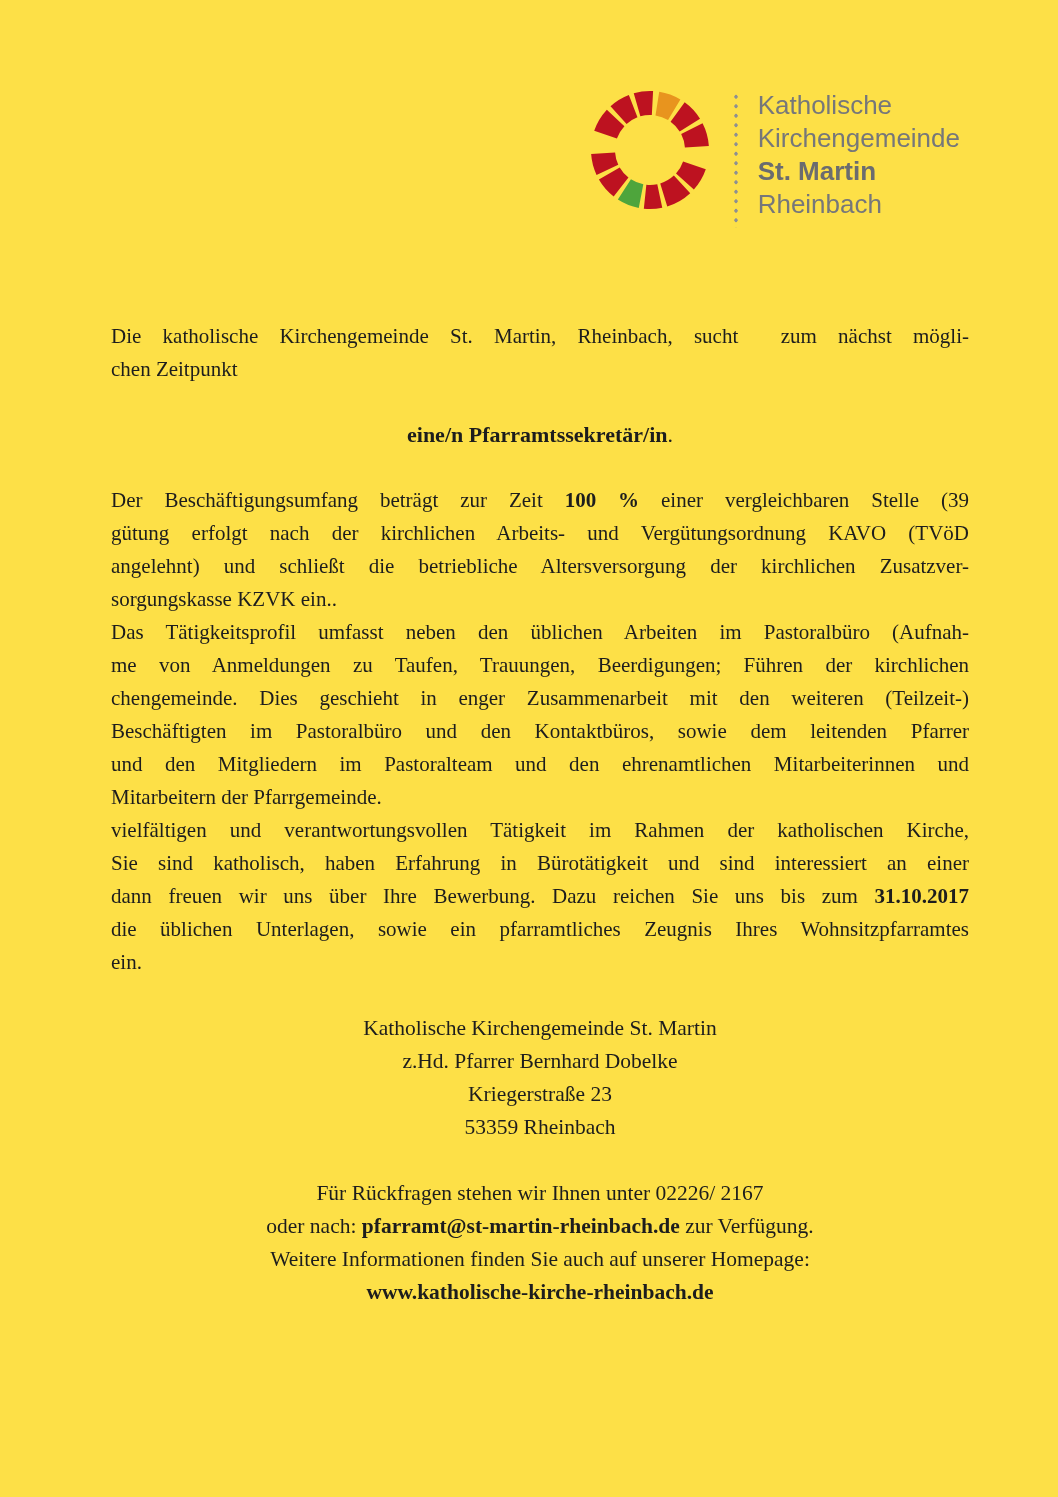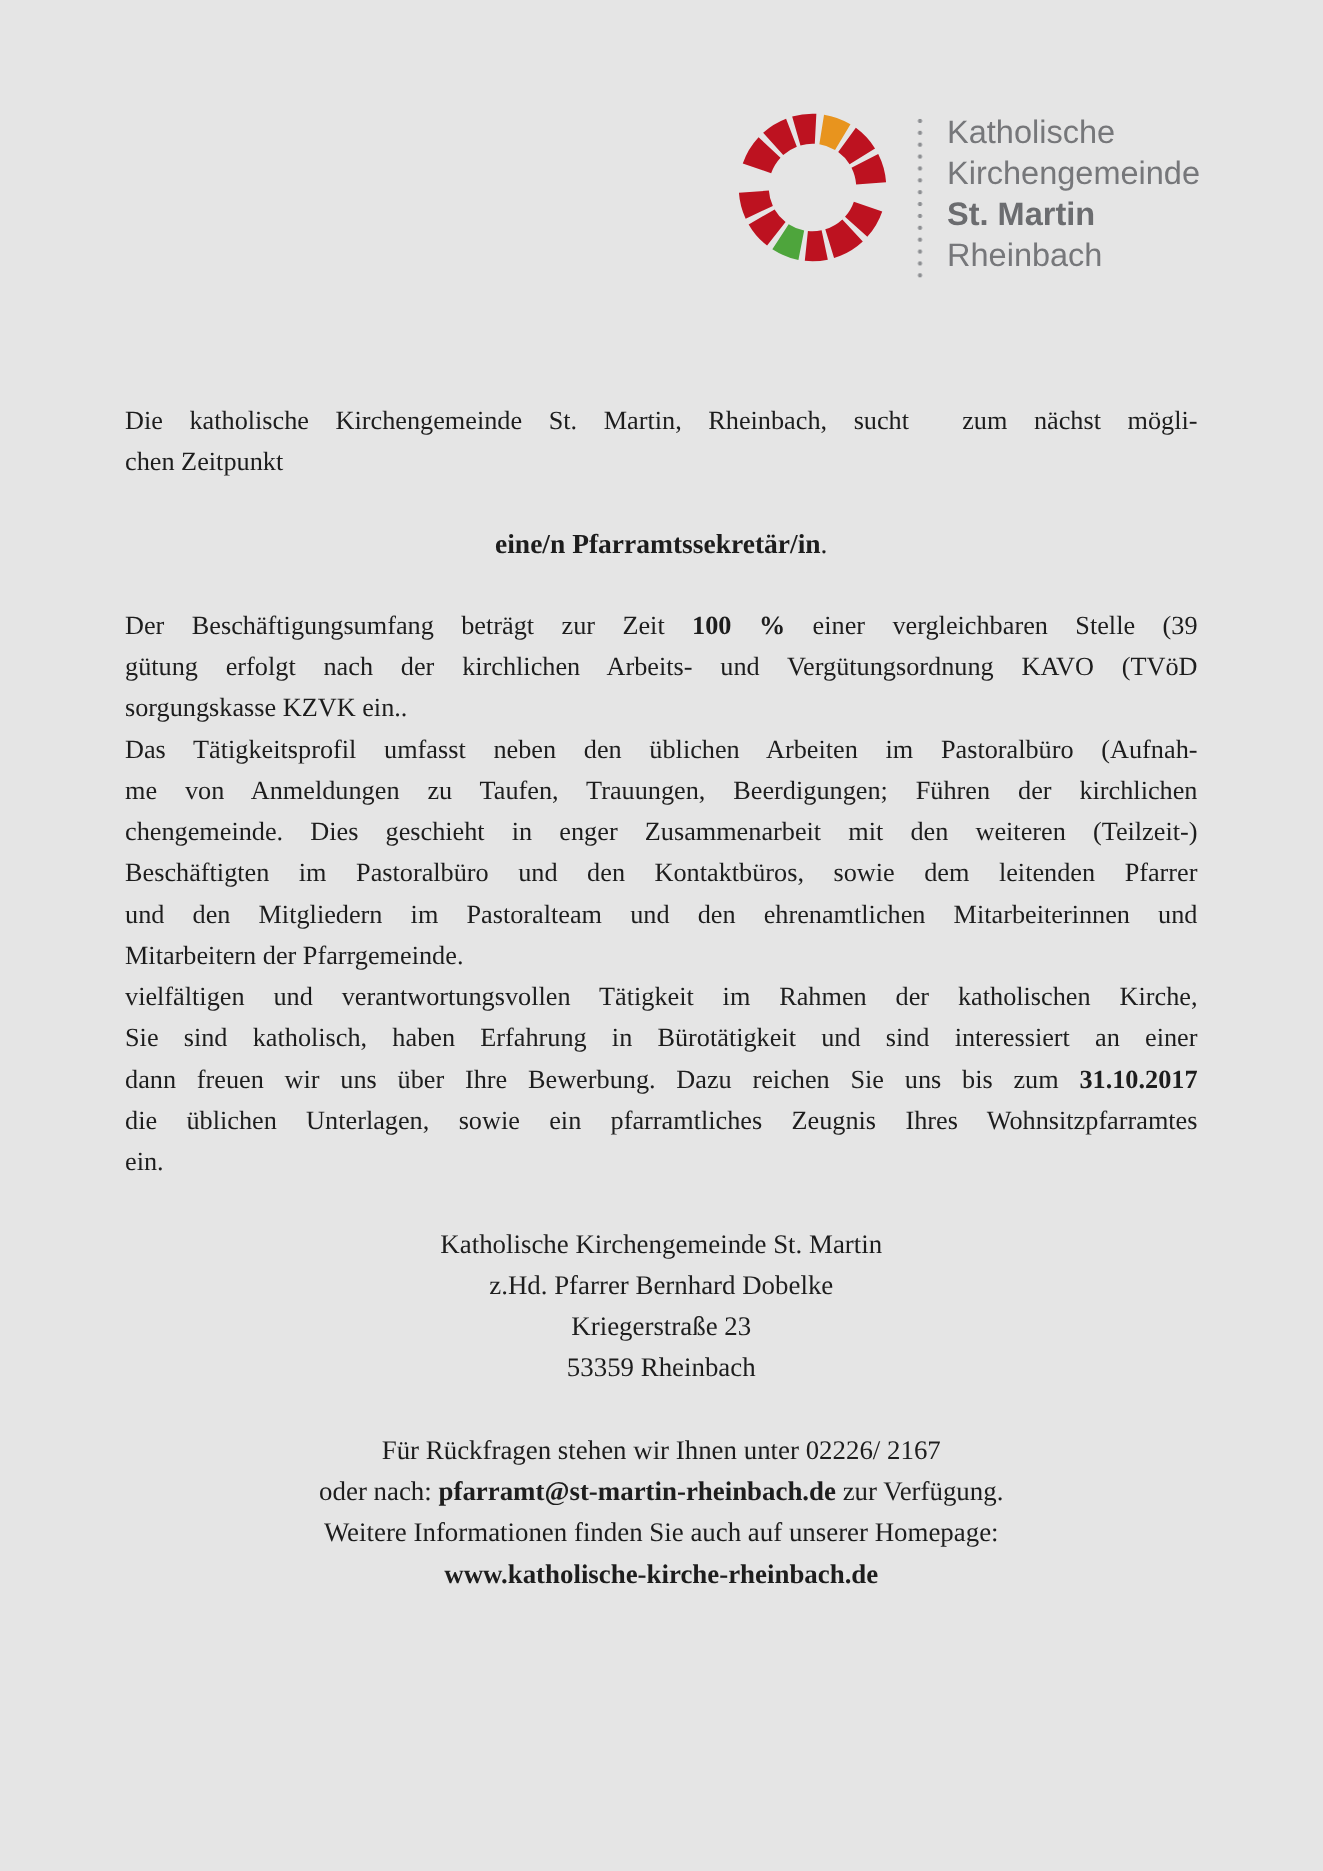--- a/index.html
+++ b/index.html
@@ -1,20 +1,20 @@
 <!DOCTYPE html>
 <html><head>
 <meta charset="utf-8">
 <style>
   html, body { margin: 0; padding: 0; background: #ffffff; }
   .page {
     position: relative;
     width: 1058px;
     height: 1497px;
-    background: #e5e5e5;
+    background: #fde047;
     font-family: "Liberation Serif", serif;
     color: #1d1d1d;
     overflow: hidden;
   }
 
   
   .logo-block {
     position: absolute;
     top: 88px;
     right: 98px;
@@ -37,21 +37,21 @@
     line-height: 33px;
     white-space: nowrap;
     margin-top: 1px;
   }
   .logo-text .lt-bold { font-weight: bold; color: #6b6c6f; }
 
   
   .content {
     position: absolute;
     top: 320px;
-    left: 100px;
+    left: 111px;
     width: 858px;
     font-size: 21px;
     line-height: 33px;
   }
   .jl { text-align: justify; text-align-last: justify; }  
   .ll { text-align: left; }                               
   .b  { font-weight: bold; }
   .heading {
     text-align: center;
     font-weight: bold;
@@ -95,20 +95,21 @@
     <div>
       <div class="jl">Die katholische Kirchengemeinde St. Martin, Rheinbach, sucht &nbsp;zum nächst mögli-</div>
       <div class="ll">chen Zeitpunkt</div>
     </div>
 
     <div class="heading"><span>eine/n Pfarramtssekretär/in</span><span class="dot">.</span></div>
 
     <div>
       <div class="jl"><span>Der Beschäftigungsumfang beträgt zur Zeit </span><span class="b">100 %</span><span> einer vergleichbaren Stelle (39</span></div>
       <div class="jl">gütung erfolgt nach der kirchlichen Arbeits- und Vergütungsordnung KAVO (TVöD</div>
+      <div class="jl">angelehnt) und schließt die betriebliche Altersversorgung der kirchlichen Zusatzver-</div>
       <div class="ll">sorgungskasse KZVK ein..</div>
     </div>
 
     <div>
       <div class="jl">Das Tätigkeitsprofil umfasst neben den üblichen Arbeiten im Pastoralbüro (Aufnah-</div>
       <div class="jl">me von Anmeldungen zu Taufen, Trauungen, Beerdigungen; Führen der kirchlichen</div>
       <div class="jl">chengemeinde. Dies geschieht in enger Zusammenarbeit mit den weiteren (Teilzeit-)</div>
       <div class="jl">Beschäftigten im Pastoralbüro und den Kontaktbüros, sowie dem leitenden Pfarrer</div>
       <div class="jl">und den Mitgliedern im Pastoralteam und den ehrenamtlichen Mitarbeiterinnen und</div>
       <div class="ll">Mitarbeitern der Pfarrgemeinde.</div>

